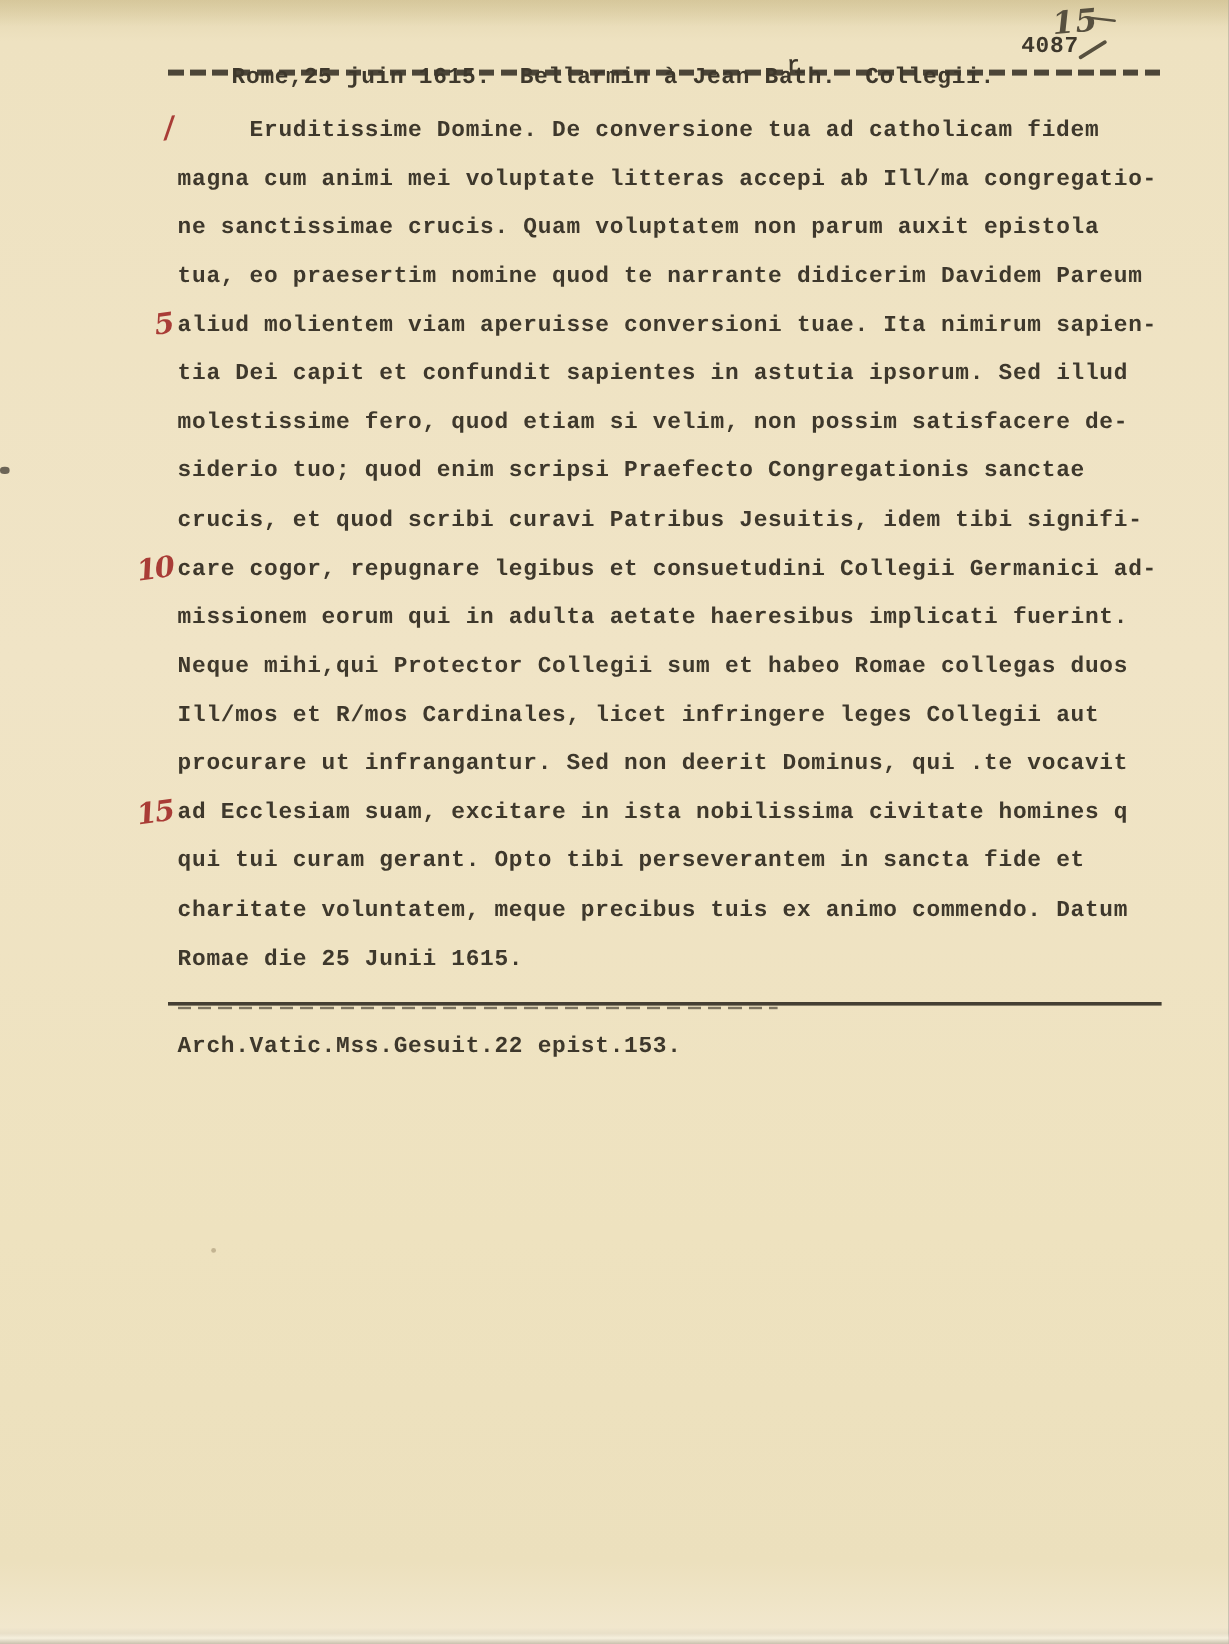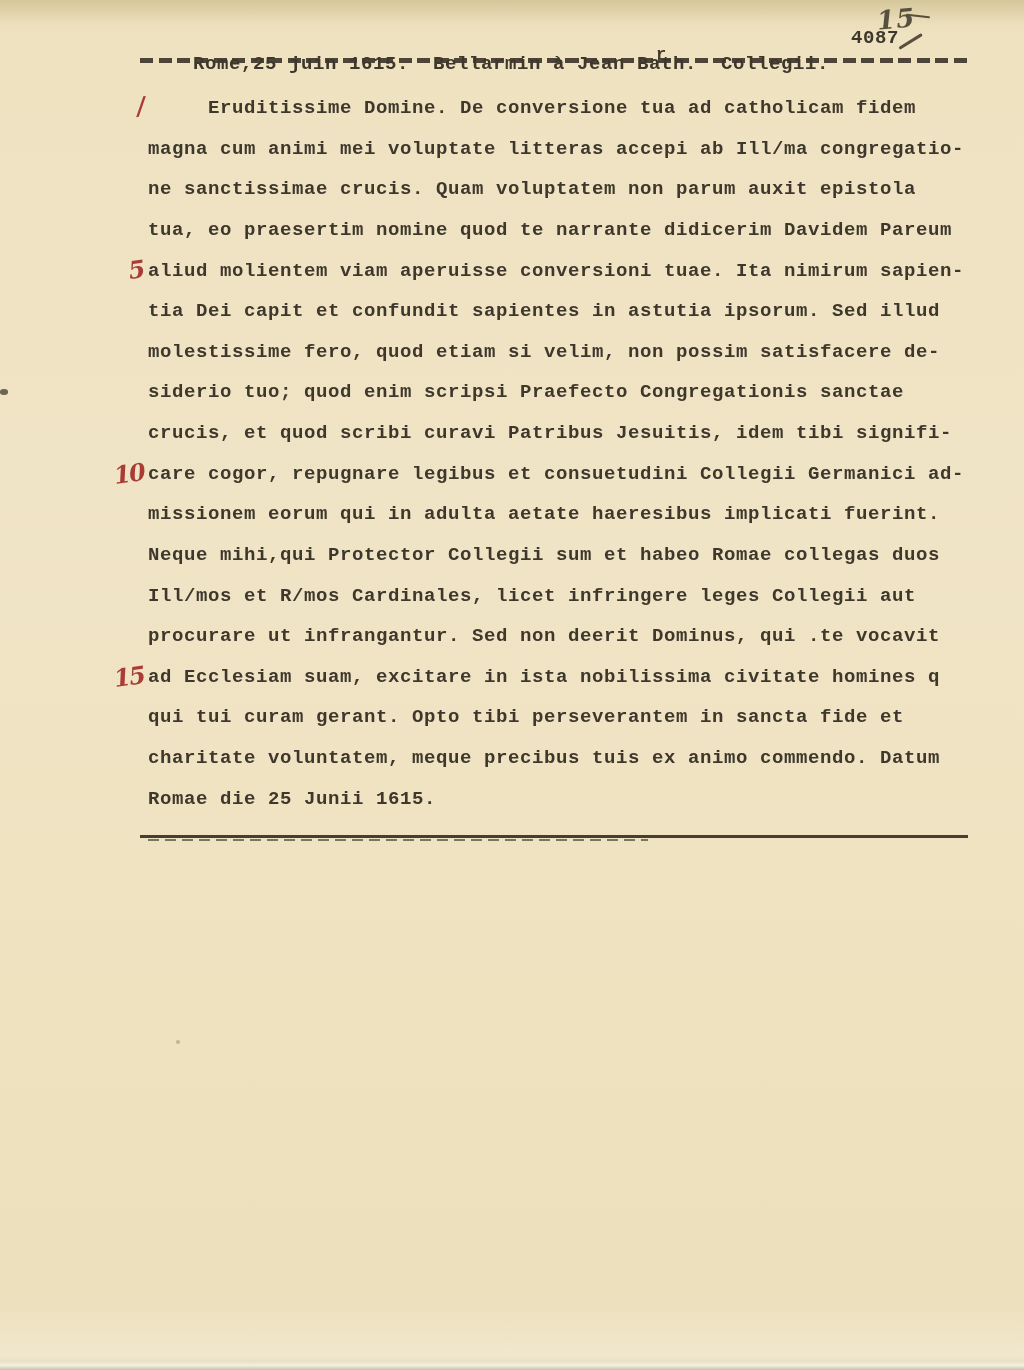--- a/index.html
+++ b/index.html
@@ -85,17 +85,18 @@
 
   <div class="folio-typed typed">4087</div>
   <div class="folio-strike"></div>
   <div class="folio-hand hand">15</div>
   <div class="folio-hand-tail"></div>
 
   <div class="body-block typed"><div class="line indent"><span class="margin-mark">/</span><span class="line-text">Eruditissime Domine. De conversione tua ad catholicam fidem</span></div><div class="line"><span class="line-text">magna cum animi mei voluptate litteras accepi ab Ill/ma congregatio-</span></div><div class="line"><span class="line-text">ne sanctissimae crucis. Quam voluptatem non parum auxit epistola</span></div><div class="line"><span class="line-text">tua, eo praesertim nomine quod te narrante didicerim Davidem Pareum</span></div><div class="line"><span class="margin-mark">5</span><span class="line-text">aliud molientem viam aperuisse conversioni tuae. Ita nimirum sapien-</span></div><div class="line"><span class="line-text">tia Dei capit et confundit sapientes in astutia ipsorum. Sed illud</span></div><div class="line"><span class="line-text">molestissime fero, quod etiam si velim, non possim satisfacere de-</span></div><div class="line"><span class="line-text">siderio tuo; quod enim scripsi Praefecto Congregationis sanctae</span></div><div class="line"><span class="line-text">crucis, et quod scribi curavi Patribus Jesuitis, idem tibi signifi-</span></div><div class="line"><span class="margin-mark">10</span><span class="line-text">care cogor, repugnare legibus et consuetudini Collegii Germanici ad-</span></div><div class="line"><span class="line-text">missionem eorum qui in adulta aetate haeresibus implicati fuerint.</span></div><div class="line"><span class="line-text">Neque mihi,qui Protector Collegii sum et habeo Romae collegas duos</span></div><div class="line"><span class="line-text">Ill/mos et R/mos Cardinales, licet infringere leges Collegii aut</span></div><div class="line"><span class="line-text">procurare ut infrangantur. Sed non deerit Dominus, qui .te vocavit</span></div><div class="line"><span class="margin-mark">15</span><span class="line-text">ad Ecclesiam suam, excitare in ista nobilissima civitate homines q</span></div><div class="line"><span class="line-text">qui tui curam gerant. Opto tibi perseverantem in sancta fide et</span></div><div class="line"><span class="line-text">charitate voluntatem, meque precibus tuis ex animo commendo. Datum</span></div><div class="line"><span class="line-text">Romae die 25 Junii 1615.</span></div></div>
 
   <div class="foot-rule"></div>
   <div class="foot-rule-dashes"></div>
+  <div class="citation typed">Arch.Vatic.Mss.Gesuit.22 epist.153.</div>
 
   <div class="speck-left"></div>
   <div class="speck-mid"></div>
 
 </div>
 
 </body></html>

